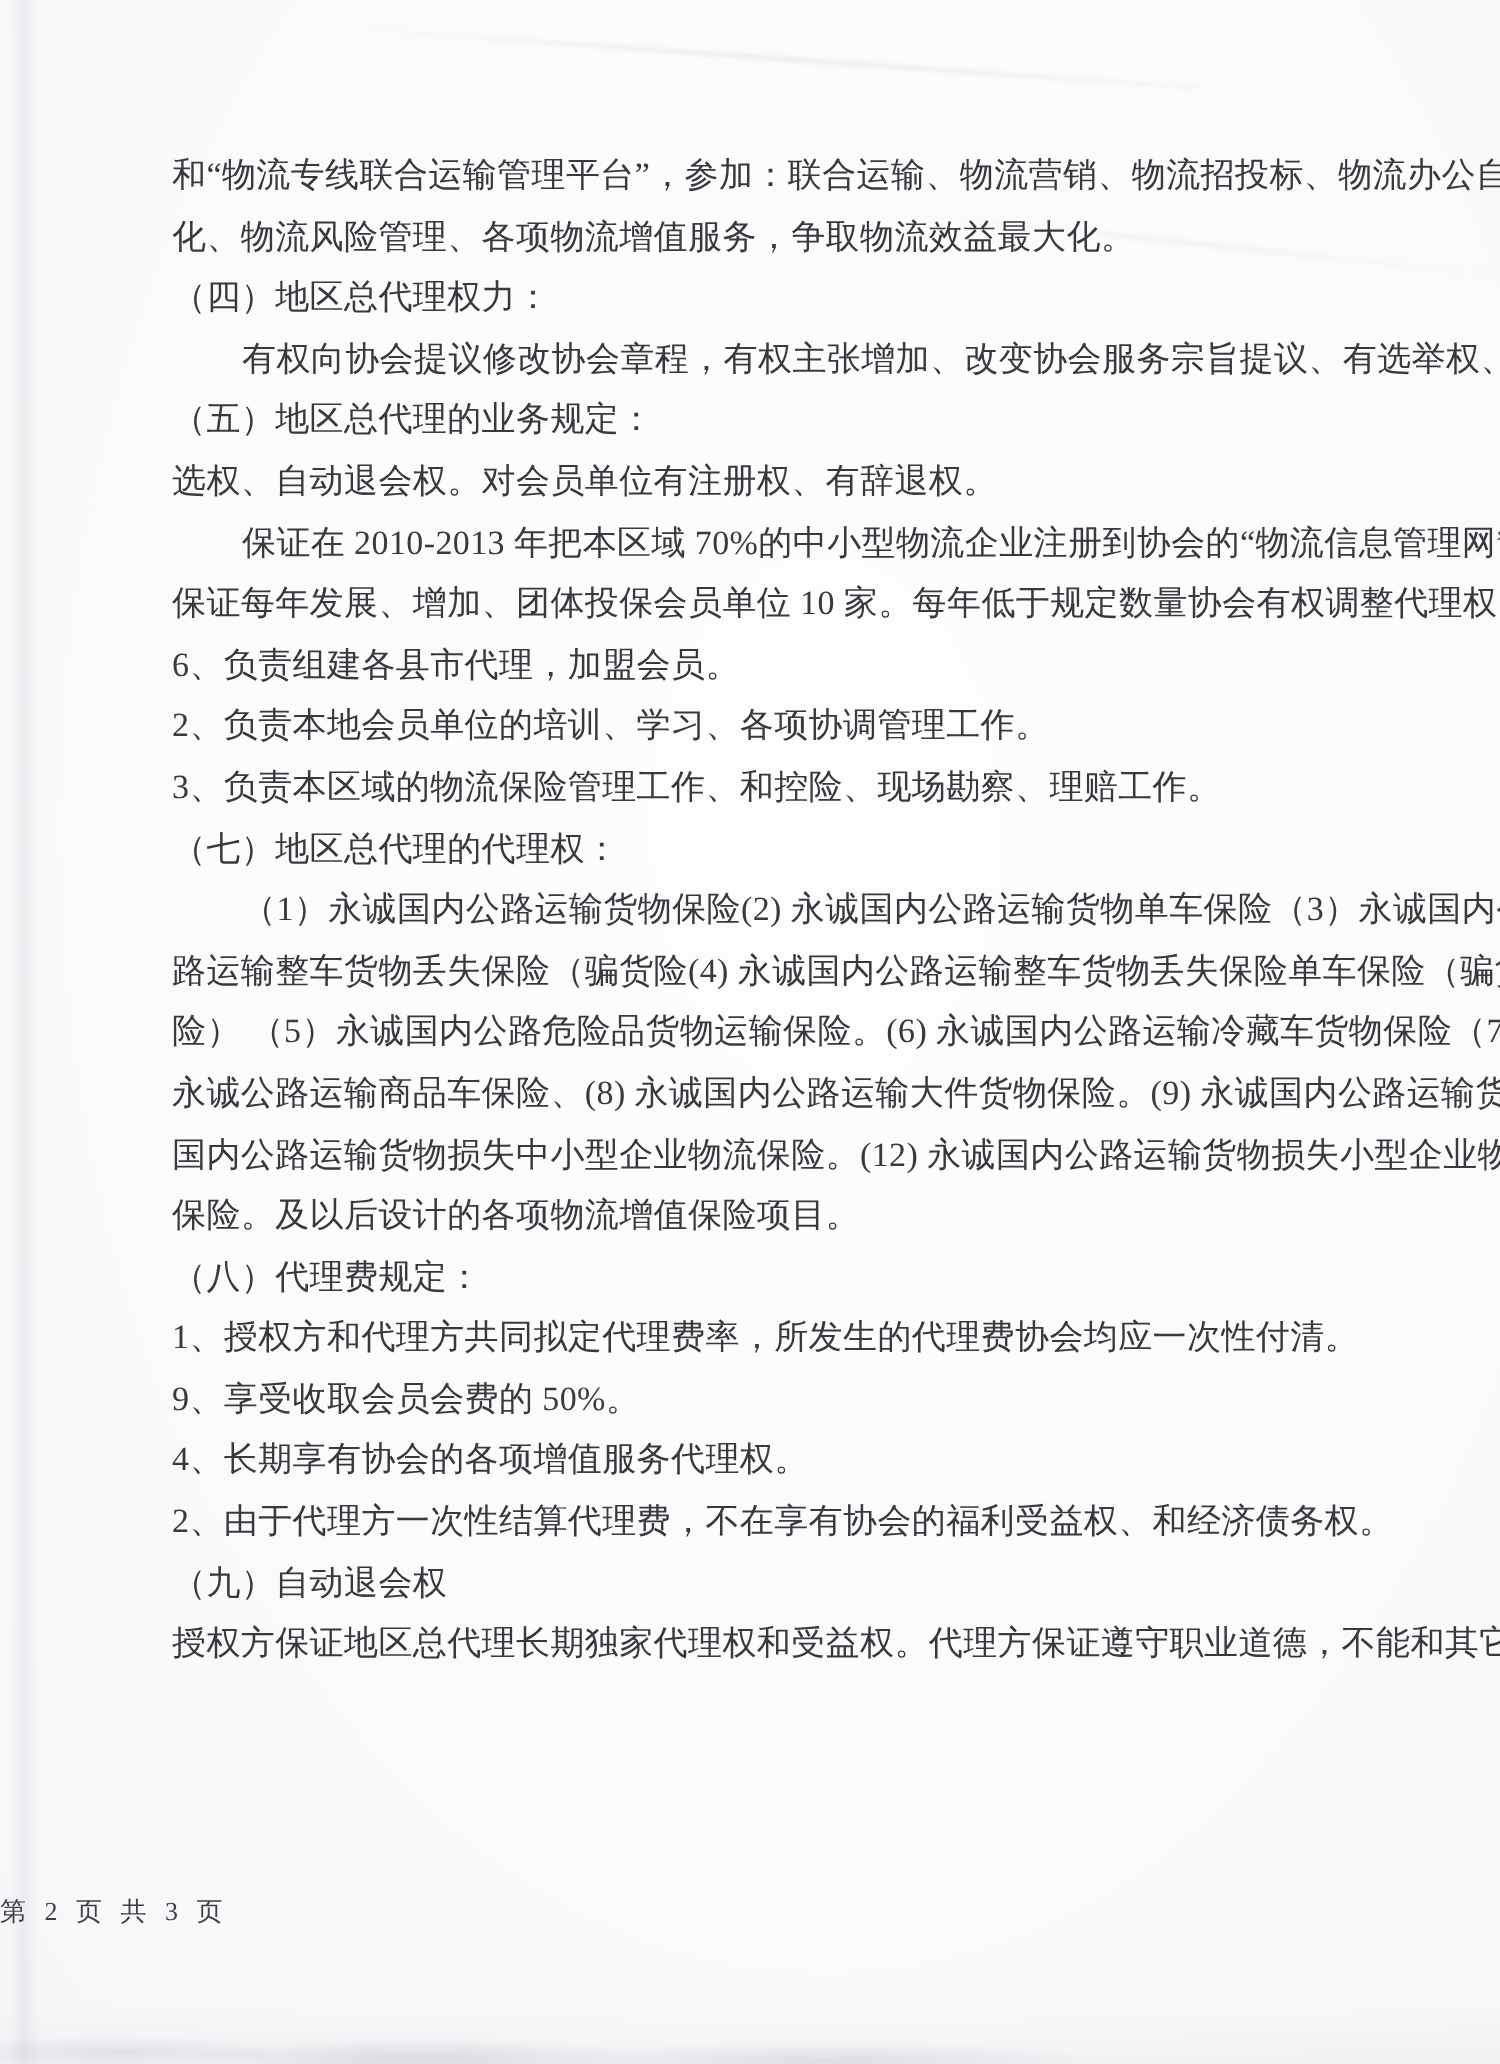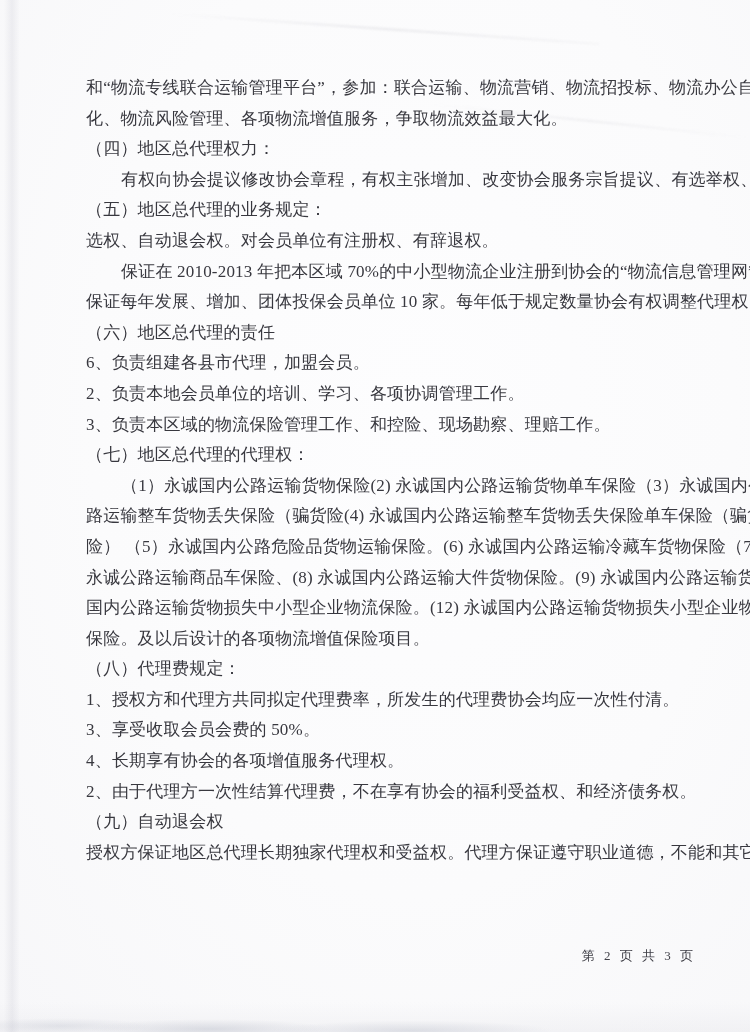--- a/index.html
+++ b/index.html
@@ -74,21 +74,21 @@
     overflow: visible;
   }
   .content p.line.indent {
     padding-left: 35px;
   }
   .footer {
     position: absolute;
     top: 947px;
     left: 0;
     width: 696px; 
-    text-align: right;
+    text-align: left;
     font-size: 13px;
     letter-spacing: 3px;
     color: #3e3e46;
   }
 </style>
 </head>
 <body>
 
 <div class="page">
   <div class="edge-left"></div>
@@ -96,34 +96,33 @@
   <div class="crease-top2"></div>
   <div class="content">
       <p class="line">和“物流专线联合运输管理平台”，参加：联合运输、物流营销、物流招投标、物流办公自动</p>
       <p class="line">化、物流风险管理、各项物流增值服务，争取物流效益最大化。</p>
       <p class="line">（四）地区总代理权力：</p>
       <p class="line indent">有权向协会提议修改协会章程，有权主张增加、改变协会服务宗旨提议、有选举权、当</p>
       <p class="line">（五）地区总代理的业务规定：</p>
       <p class="line">选权、自动退会权。对会员单位有注册权、有辞退权。</p>
       <p class="line indent">保证在 2010-2013 年把本区域 70%的中小型物流企业注册到协会的“物流信息管理网”。</p>
       <p class="line">保证每年发展、增加、团体投保会员单位 10 家。每年低于规定数量协会有权调整代理权。</p>
-      <p class="line">（六）地区总代理的责任</p>
       <p class="line">6、负责组建各县市代理，加盟会员。</p>
       <p class="line">2、负责本地会员单位的培训、学习、各项协调管理工作。</p>
       <p class="line">3、负责本区域的物流保险管理工作、和控险、现场勘察、理赔工作。</p>
       <p class="line">（七）地区总代理的代理权：</p>
       <p class="line indent">（1）永诚国内公路运输货物保险(2) 永诚国内公路运输货物单车保险（3）永诚国内公</p>
       <p class="line">路运输整车货物丢失保险（骗货险(4) 永诚国内公路运输整车货物丢失保险单车保险（骗货</p>
       <p class="line">险） （5）永诚国内公路危险品货物运输保险。(6) 永诚国内公路运输冷藏车货物保险（7）</p>
       <p class="line">永诚公路运输商品车保险、(8) 永诚国内公路运输大件货物保险。(9) 永诚国内公路运输货</p>
       <p class="line">国内公路运输货物损失中小型企业物流保险。(12) 永诚国内公路运输货物损失小型企业物流</p>
       <p class="line">保险。及以后设计的各项物流增值保险项目。</p>
       <p class="line">（八）代理费规定：</p>
       <p class="line">1、授权方和代理方共同拟定代理费率，所发生的代理费协会均应一次性付清。</p>
-      <p class="line">3、享受收取会员会费的 50%。</p>
+      <p class="line">9、享受收取会员会费的 50%。</p>
       <p class="line">4、长期享有协会的各项增值服务代理权。</p>
       <p class="line">2、由于代理方一次性结算代理费，不在享有协会的福利受益权、和经济债务权。</p>
       <p class="line">（九）自动退会权</p>
       <p class="line">授权方保证地区总代理长期独家代理权和受益权。代理方保证遵守职业道德，不能和其它保</p>
     </div>
   <div class="footer">第 2 页 共 3 页</div>
   <div class="bottom-smudge"></div>
 </div>
 
 </body></html>

